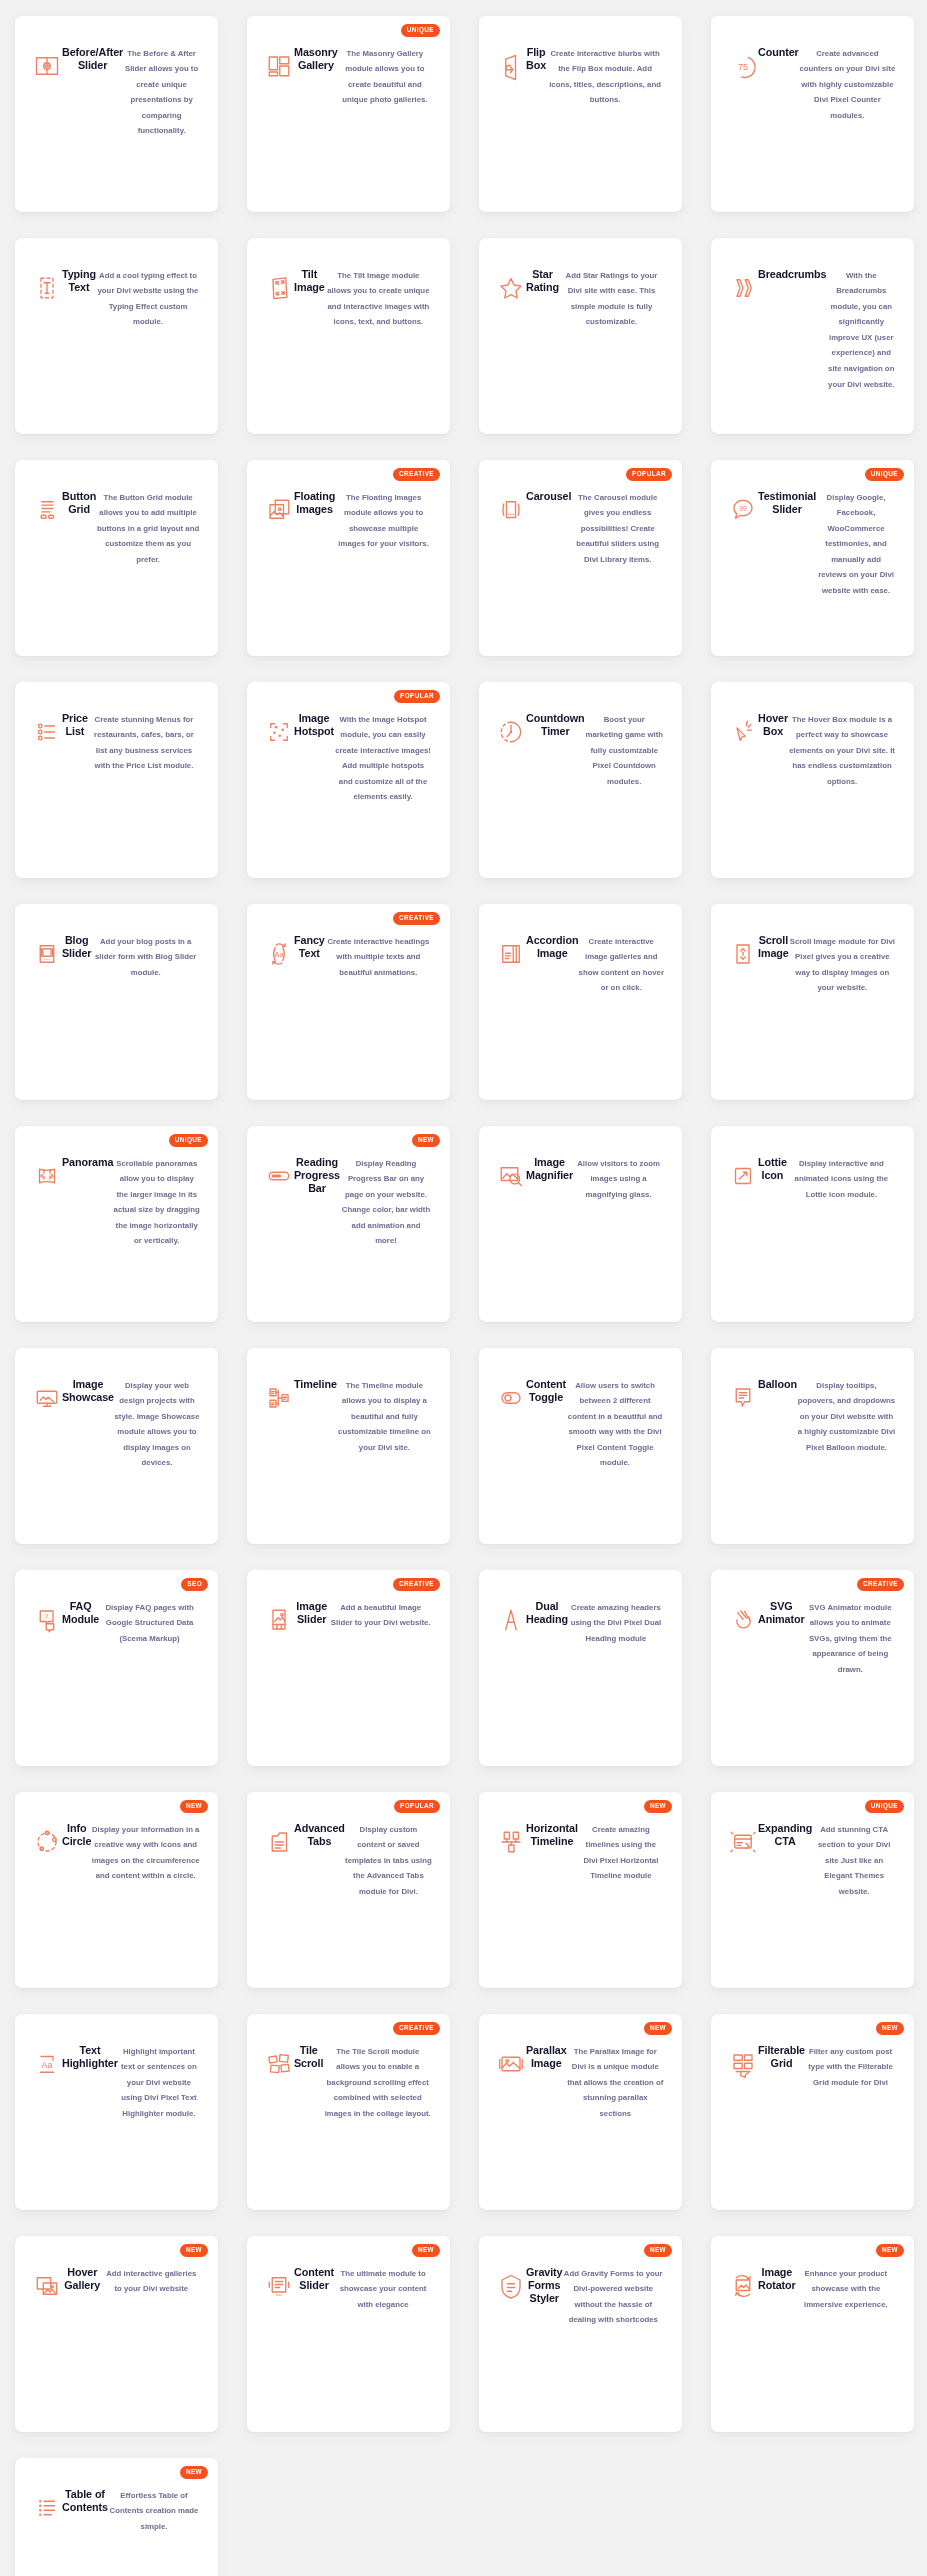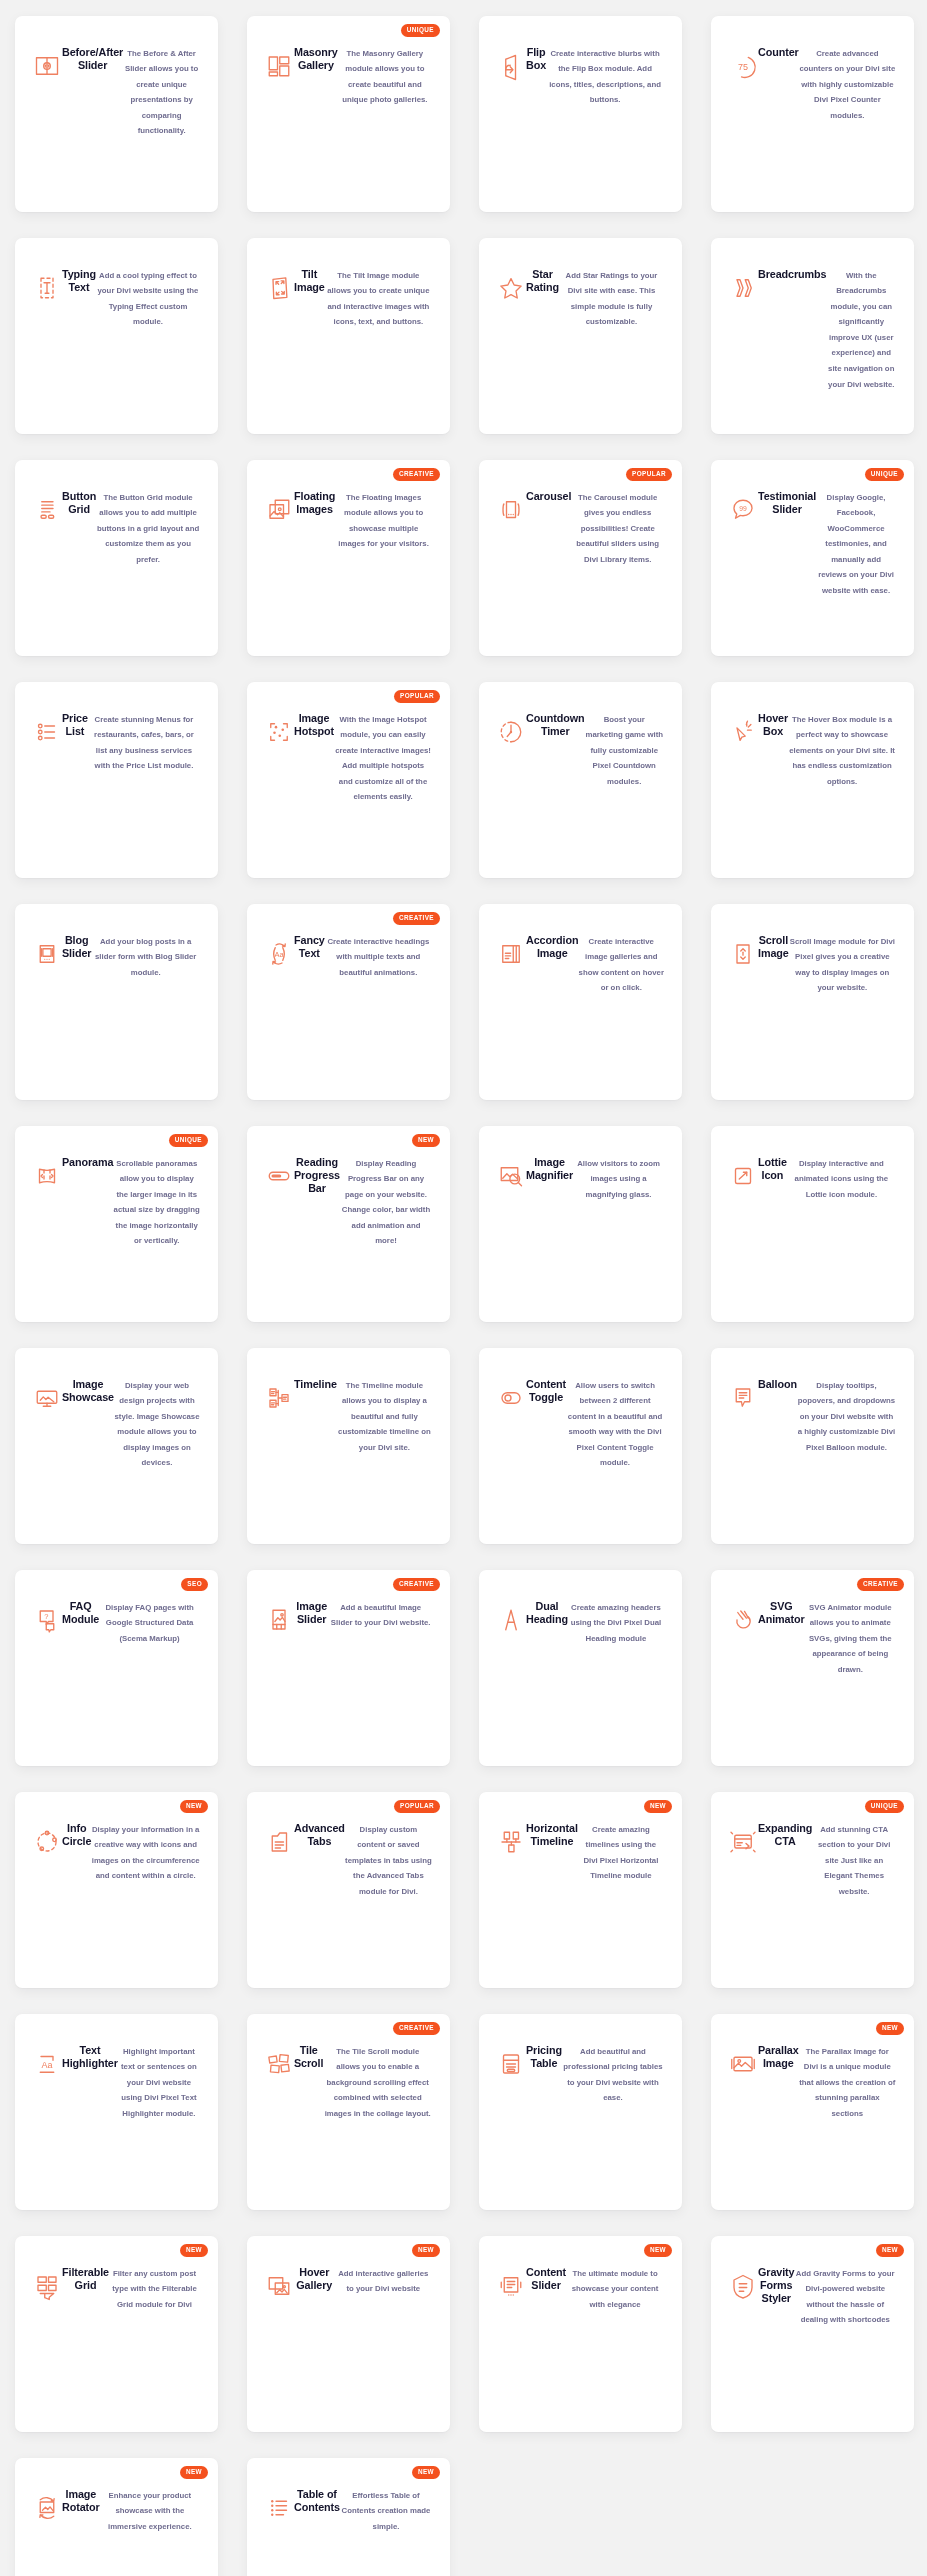--- a/index.html
+++ b/index.html
@@ -661,35 +661,20 @@
             <rect x="9" y="22" width="11" height="9" transform="rotate(5 14 26)"></rect>
             <rect x="23" y="21" width="10" height="9" transform="rotate(-7 28 25)"></rect>
           </svg>
         </div>
         <div class="title">Tile Scroll</div>
         <div class="desc">The Tile Scroll module allows you to enable a background scrolling effect combined with selected images in the collage layout.</div>
       </div>
     </div>
     <div class="cell">
       <div class="card">
-        <div class="icon-wrap">
-          <svg viewBox="0 0 40 40">
-            <rect x="10" y="8" width="20" height="24" rx="1.5"></rect>
-            <line x1="10" y1="15" x2="30" y2="15"></line>
-            <line x1="14" y1="20" x2="26" y2="20"></line>
-            <line x1="14" y1="24" x2="26" y2="24"></line>
-            <rect x="15" y="27" width="10" height="3" rx="1.5"></rect>
-          </svg>
-        </div>
-        <div class="title">Pricing Table</div>
-        <div class="desc">Add beautiful and professional pricing tables to your Divi website with ease.</div>
-      </div>
-    </div>
-    <div class="cell">
-      <div class="card">
         <span class="badge">NEW</span>
         <div class="icon-wrap">
           <svg viewBox="0 0 40 40">
             <rect x="8" y="11" width="24" height="18" rx="1.5"></rect>
             <path d="M8 25l6-6 4 4 5-5 9 8"></path>
             <circle cx="15" cy="16" r="1.8"></circle>
             <path d="M5 14v12M35 14v12"></path>
           </svg>
         </div>
         <div class="title">Parallax Image</div>

